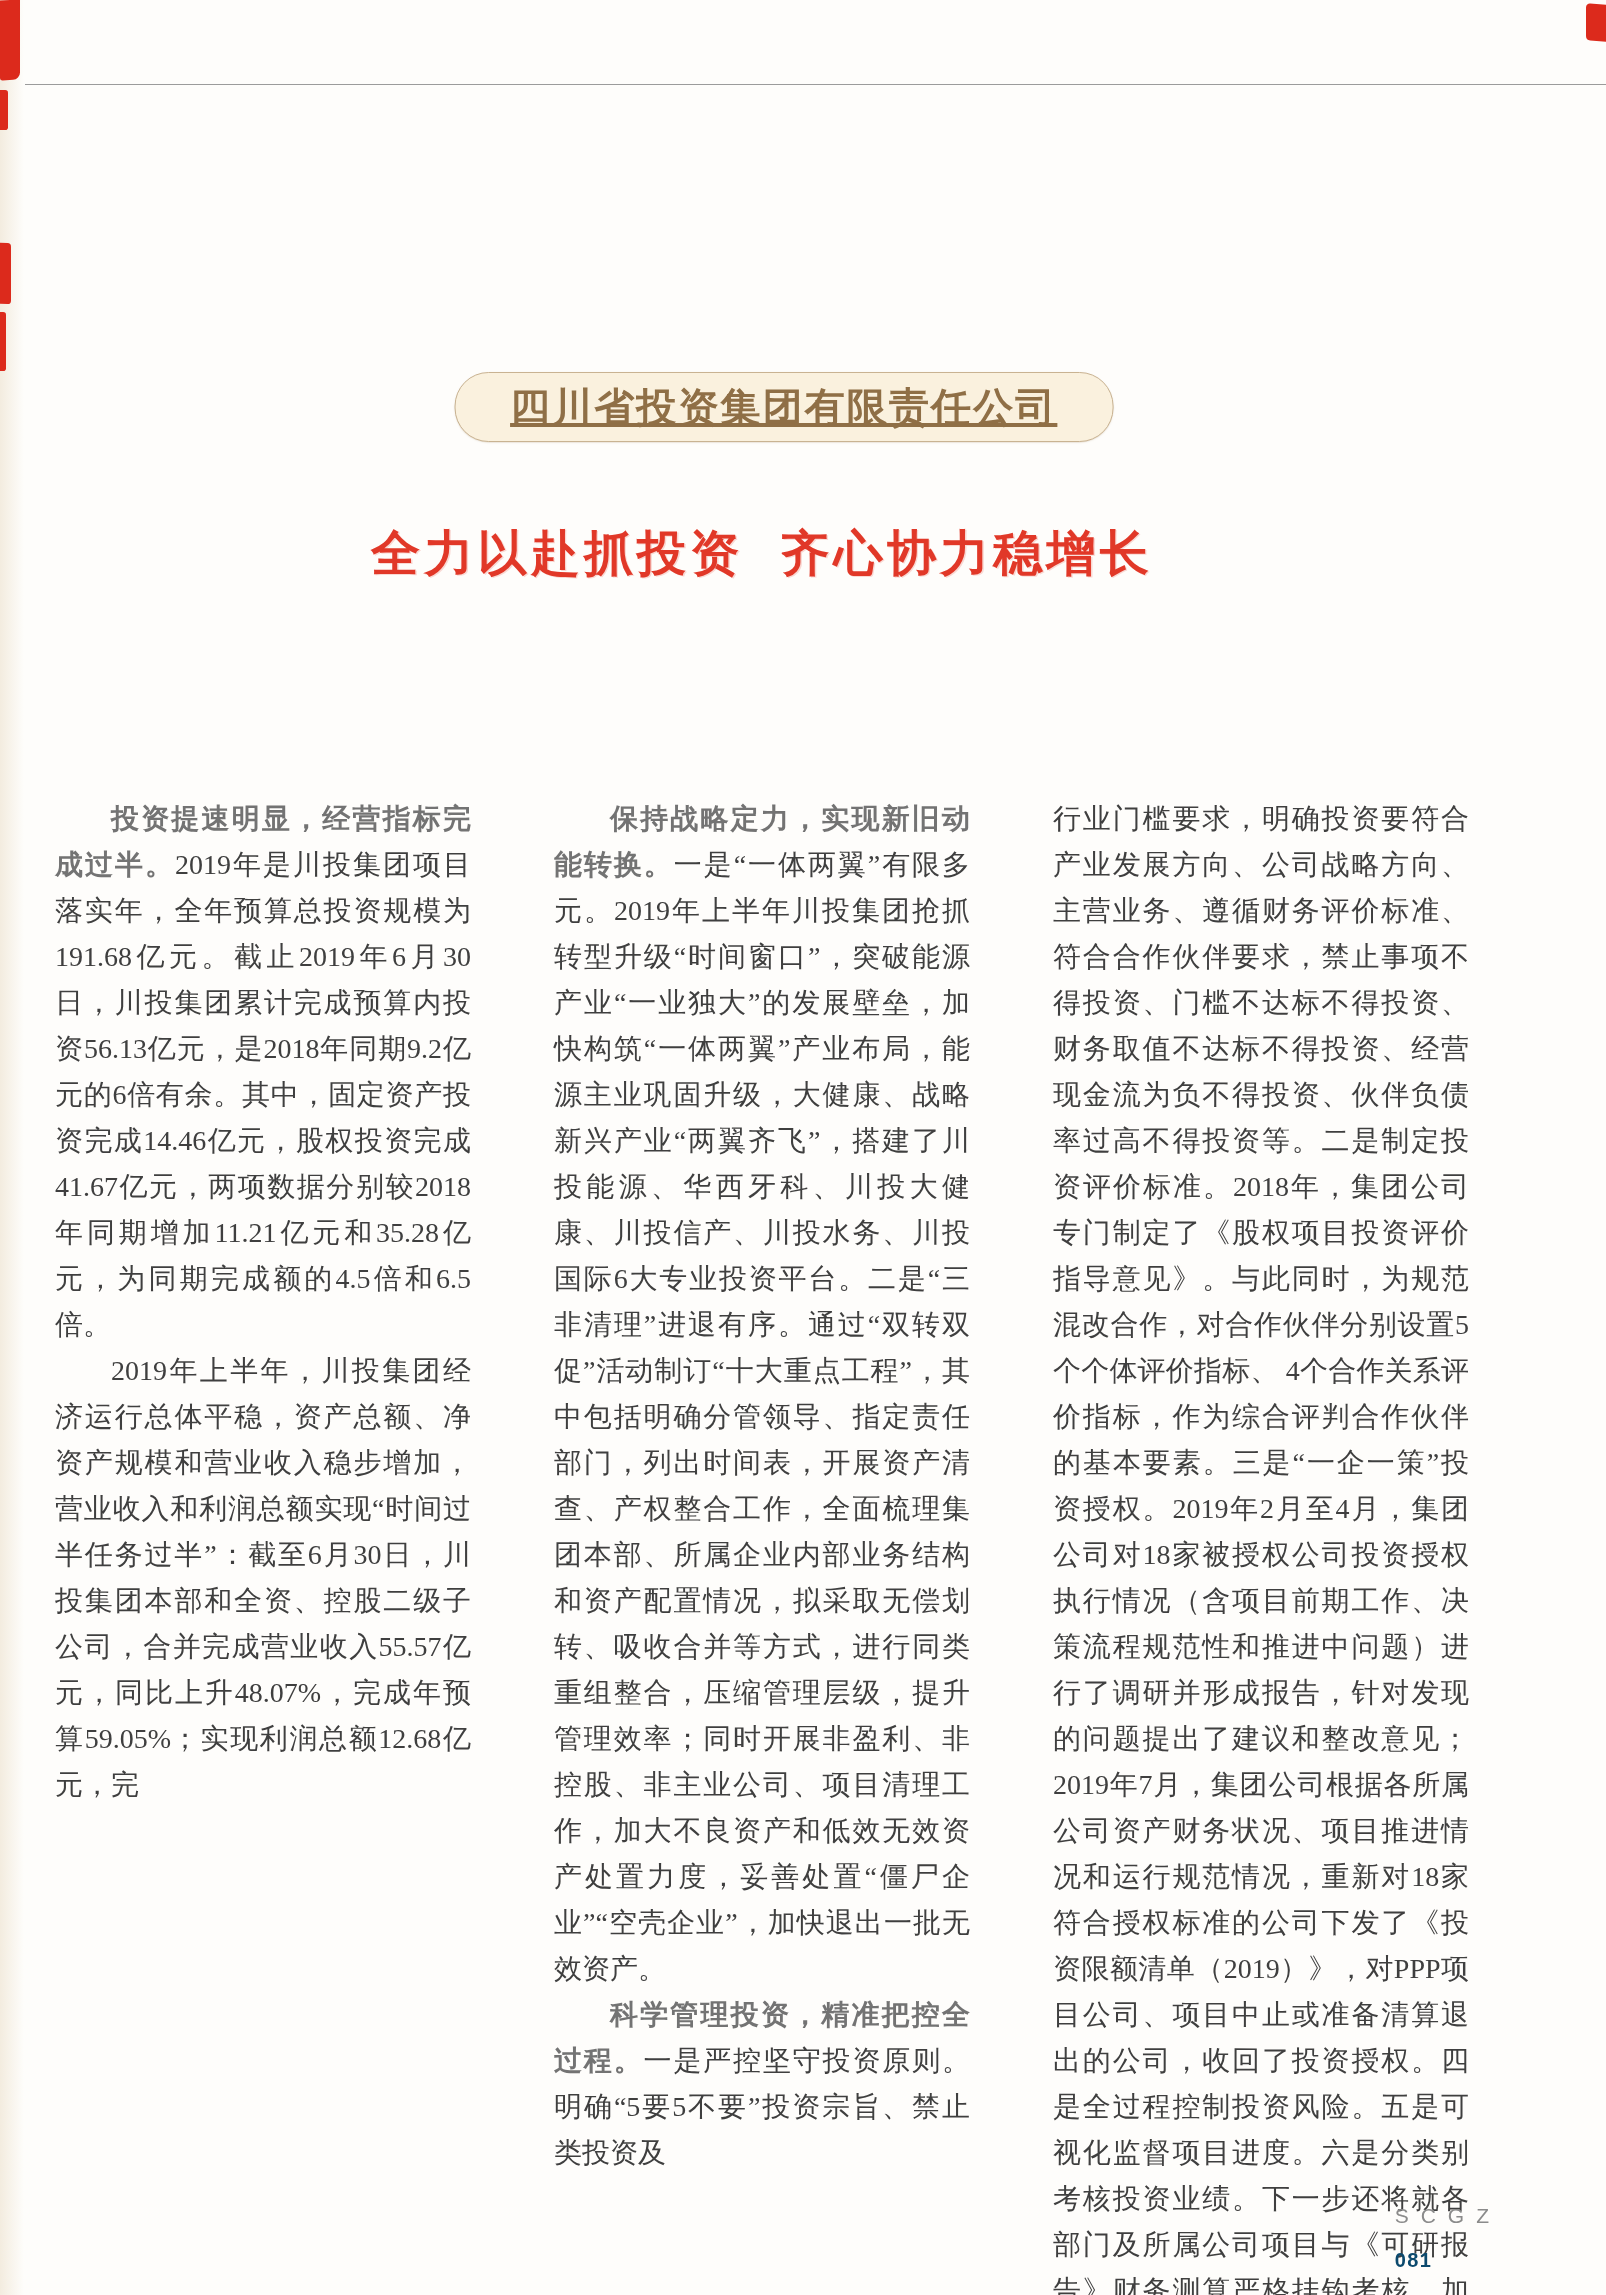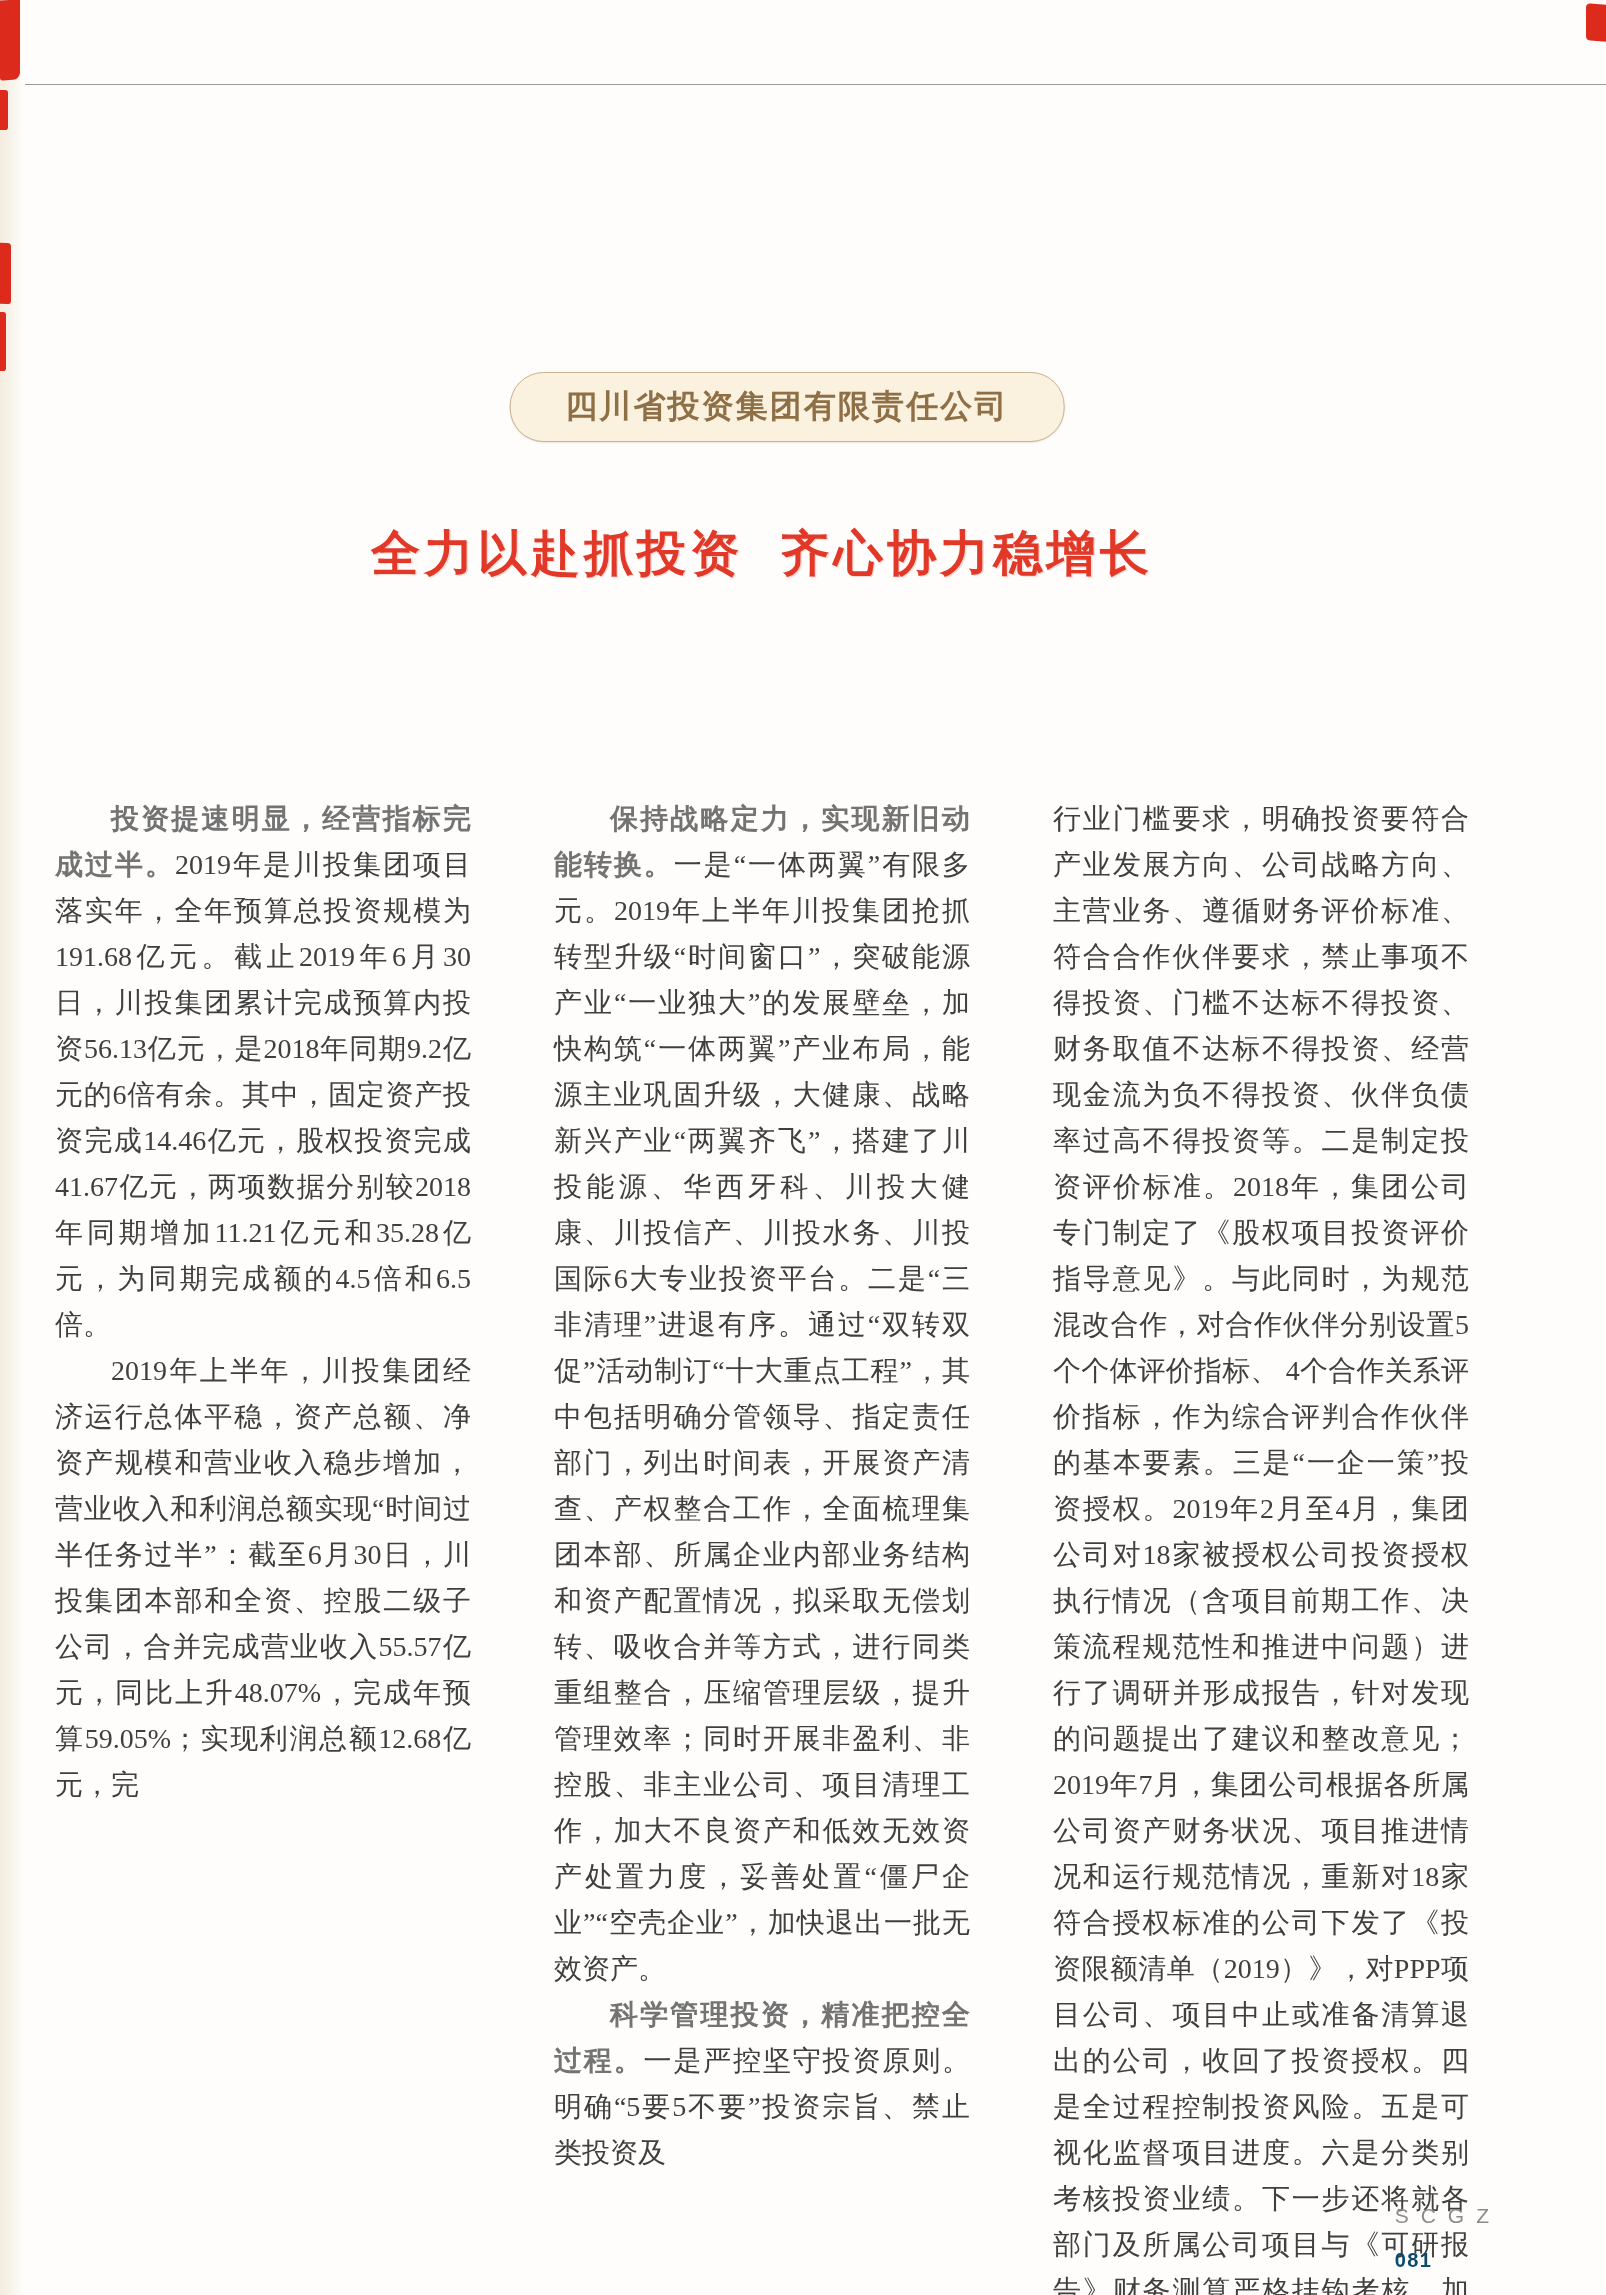--- a/index.html
+++ b/index.html
@@ -32,22 +32,22 @@
   .badge {
     position:absolute; top:372px; left:50%; transform:translateX(-53%);
     height:68px; padding:0 55px;
     display:flex; align-items:center; justify-content:center;
     background:#faf1de;
     border:1.4px solid #c9b392;
     border-radius:34px;
     box-shadow:0 0.7px 1.4px rgba(160,130,90,.25);
   }
   .badge-text {
-    font-size:32px; font-weight:bold; color:#8f6f46;
-    letter-spacing:2.1px; white-space:nowrap;
+    font-size:40px; font-weight:bold; color:#8f6f46;
+    letter-spacing:2.1px; white-space:nowrap;text-decoration:underline;
   }
 
   .title {
     position:absolute; left:55px; top:521px; width:1414px;
     margin:0; text-align:center;
     font-size:49px; font-weight:900; color:#e13828;
     letter-spacing:4.2px; white-space:nowrap;
     text-shadow:1.4px 1.4px 0 rgba(225,56,40,.18);
   }
   .title .phrase-gap { display:inline-block; width:37px; }

